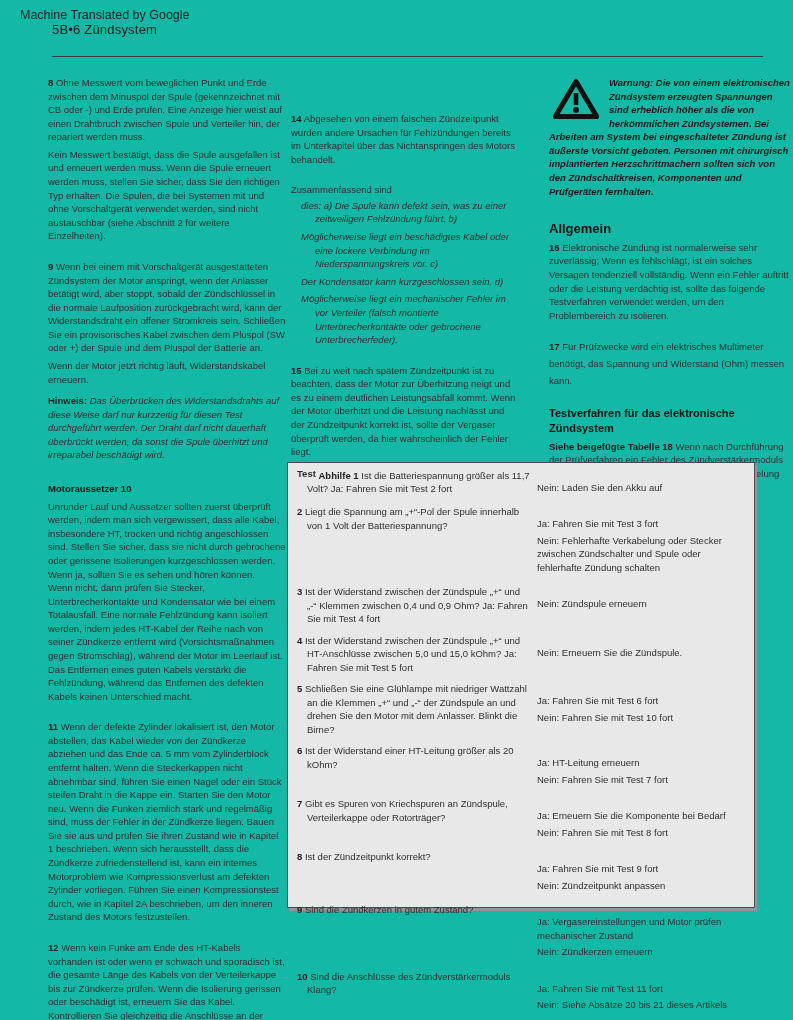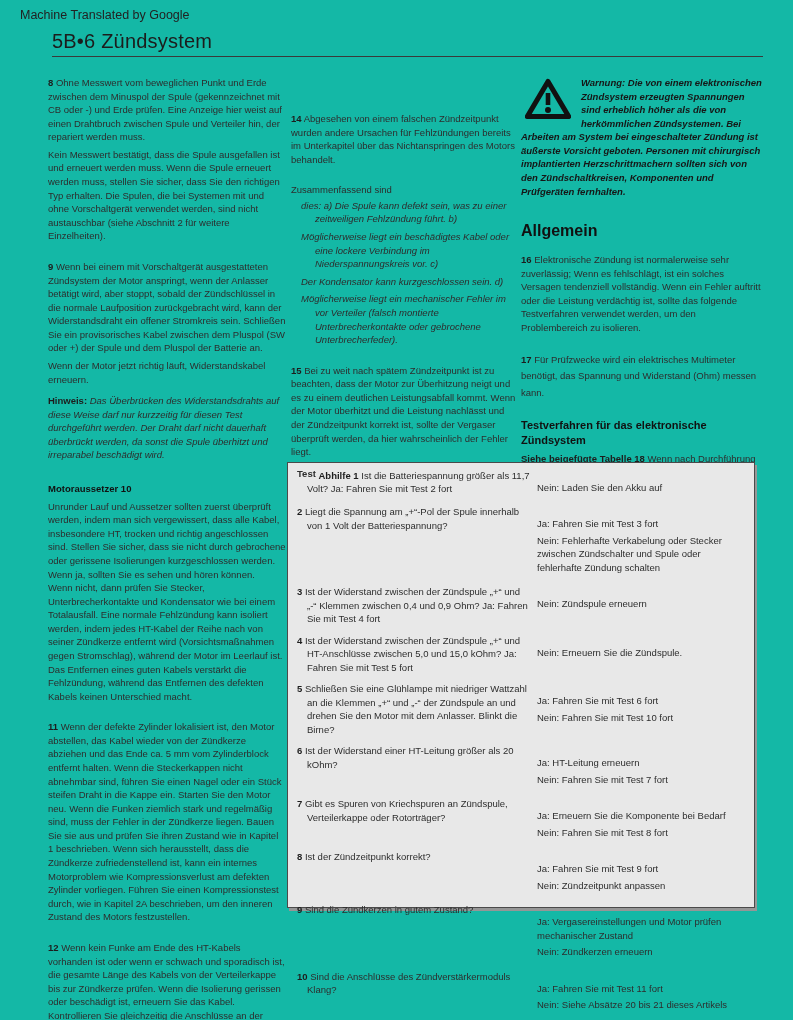--- a/index.html
+++ b/index.html
@@ -3,27 +3,27 @@
 <meta charset="utf-8">
 <style>
   html,body{margin:0;padding:0;background:#fff;}
   #page{
     position:relative;width:793px;height:1020px;background:#14b8a6;
     font-family:"Liberation Sans","DejaVu Sans",sans-serif;
     color:#2d2d2d;overflow:hidden;
   }
   .abs{position:absolute;}
   #watermark{left:20px;top:8px;font-size:12.5px;color:#222;}
-  #pagetitle{left:52px;top:30px;font-size:20px;color:#1c1c1c;letter-spacing:.2px;}
+  #pagetitle{left:52px;top:22px;font-size:13px;color:#1c1c1c;letter-spacing:.2px;}
   #rule{left:52px;top:56px;width:711px;height:0;border-top:1.5px solid #3a3a3a;}
 
   .col{font-size:9.5px;line-height:1.43;}
   #col1{left:48px;top:76px;width:238px;}
   #col2{left:291px;top:76px;width:228px;margin-top:36px;}
-  #col3{left:521px;top:76px;width:242px;}
+  #col3{left:549px;top:76px;width:242px;}
 
   .col p{margin:0 0 4px 0;}
   .gap{margin-top:17px !important;}
   .biggap{margin-top:20px !important;}
   b{color:#1d1d1d;}
   .it{font-style:italic;}
   .head{font-weight:bold;color:#111;margin:0 0 6px 0;}
   .bighead{font-weight:bold;color:#111;font-size:11px;line-height:1.35;margin:0 0 8px 0;}
 
   .itm{font-style:italic;padding-left:24px;text-indent:-14px;margin:0 0 3px 0;}
@@ -89,21 +89,21 @@
 
   <div class="abs col" id="col3">
     <div id="warnbox">
       <svg id="warntri" viewBox="0 0 100 90">
         <path d="M50 7 L95 83 L5 83 Z" fill="none" stroke="#111" stroke-width="11" stroke-linejoin="round"></path>
         <rect x="45" y="32" width="10" height="26" fill="#111"></rect>
         <circle cx="50" cy="69" r="6.5" fill="#111"></circle>
       </svg>
       <span id="warntext">Warnung: Die von einem elektronischen Zündsystem erzeugten Spannungen sind erheblich höher als die von herkömmlichen Zündsystemen. Bei Arbeiten am System bei eingeschalteter Zündung ist äußerste Vorsicht geboten. Personen mit chirurgisch implantierten Herzschrittmachern sollten sich von den Zündschaltkreisen, Komponenten und Prüfgeräten fernhalten.</span>
     </div>
-    <p class="head" style="font-size:16px;margin-bottom:10px;">Allgemein</p>
+    <p class="head" style="font-size:13px;margin-bottom:2px;">Allgemein</p>
     <p><b>16</b> <span>Elektronische Zündung ist normalerweise sehr zuverlässig; Wenn es fehlschlägt, ist ein solches Versagen tendenziell vollständig. Wenn ein Fehler auftritt oder die Leistung verdächtig ist, sollte das folgende Testverfahren verwendet werden, um den Problembereich zu isolieren.</span></p>
     <p class="gap" style="line-height:1.75;"><b>17</b> <span>Für Prüfzwecke wird ein elektrisches Multimeter benötigt, das Spannung und Widerstand (Ohm) messen kann.</span></p>
     <p class="bighead gap" style="width:200px;">Testverfahren für das elektronische Zündsystem</p>
     <p><b>Siehe beigefügte Tabelle 18</b> <span>Wenn nach Durchführung der Prüfverfahren ein Fehler des Zündverstärkermoduls diagnostiziert wird, sicherstellen, dass die Verkabelung intakt und fest ist.</span></p>
   </div>
 
   <div class="abs" id="testtable">
 
     <div class="trow">
       <div class="tq"><span class="sup">Test</span> <b>Abhilfe</b> <b>1</b> <span>Ist die Batteriespannung größer als 11,7 Volt? Ja: Fahren Sie mit Test 2 fort</span></div>

